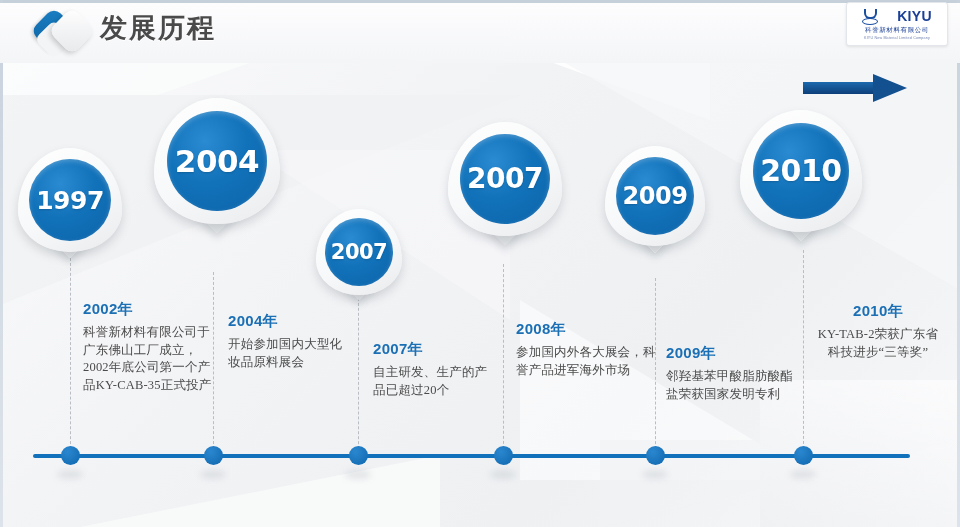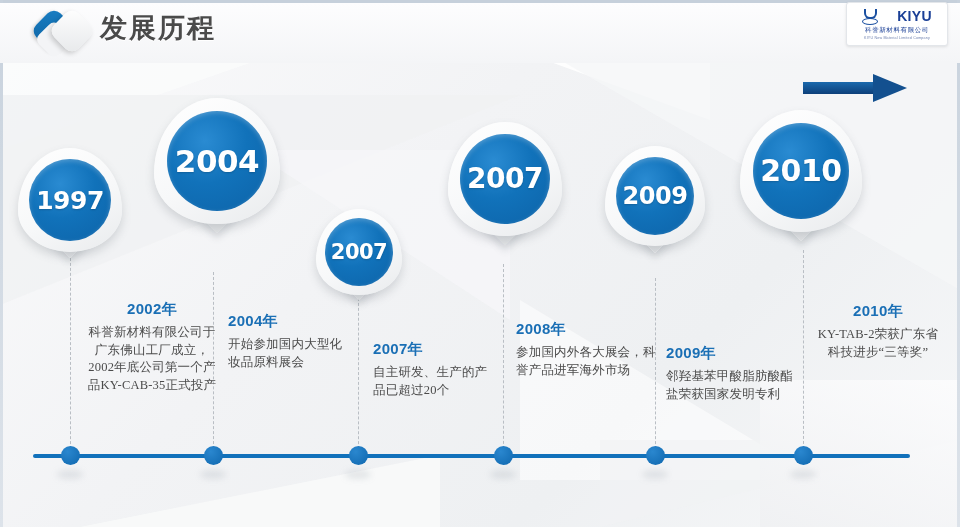--- a/index.html
+++ b/index.html
@@ -226,21 +226,21 @@
 
   <div class="pin" style="left:740px;top:110px;">
     <div class="tail" style="width:35px;height:35px;top:89px;"></div>
     <div class="body" style="width:122px;height:122px;">
       <div class="disc" style="left:13px;top:13px;width:96px;height:96px;">
         <span class="yr" style="font-size:30px;">2010</span>
       </div>
     </div>
   </div>
 
-  <div class="tb" style="left:83px;top:300px;width:138px;text-align:center;">
+  <div class="tb" style="left:83px;top:300px;width:138px;">
     <div class="th">2002年</div>
     <div class="tbody">科誉新材料有限公司于广东佛山工厂成立，2002年底公司第一个产品KY-CAB-35正式投产</div>
   </div>
 
   <div class="tb" style="left:228px;top:312px;width:125px;">
     <div class="th">2004年</div>
     <div class="tbody">开始参加国内大型化妆品原料展会</div>
   </div>
 
   <div class="tb" style="left:373px;top:340px;width:125px;">

